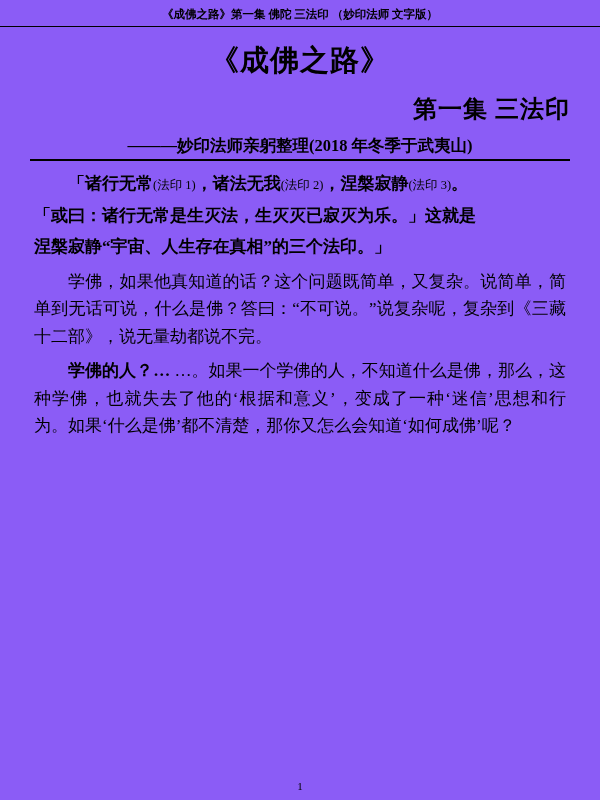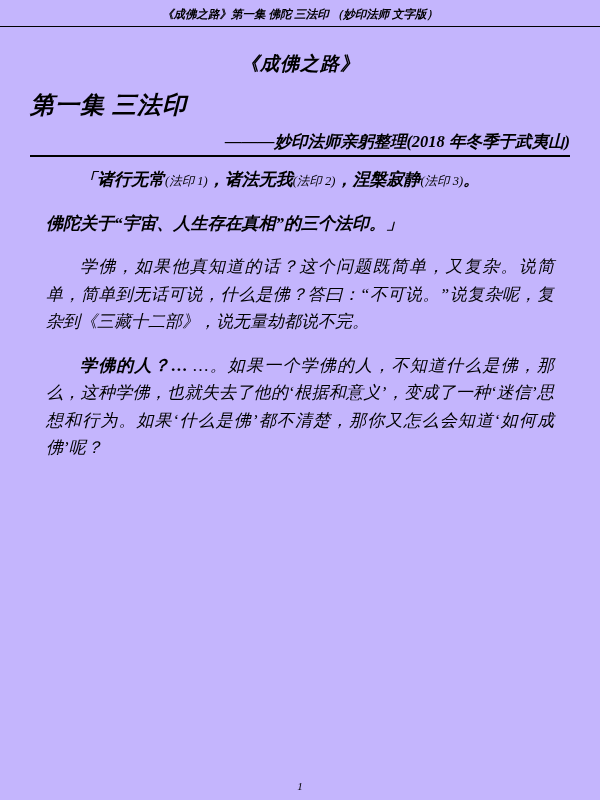--- a/index.html
+++ b/index.html
@@ -12,23 +12,22 @@
     background: #b9e5c0;
     font-family: "Liberation Serif", "DejaVu Serif", serif;
     color: #000;
     overflow: hidden;
   }
   .page {
     position: relative;
     width: 600px;
     height: 800px;
     box-sizing: border-box;
-    background: #c4b5fd;
+    background: #8b5cf6;
     padding: 0;
-    font-style: italic;
   }
   .header-band {
     width: 100%;
     text-align: center;
     font-size: 11.5px;
     font-weight: bold;
     padding-top: 7px;
     padding-bottom: 2px;
     letter-spacing: 0px;
     color: #000;
@@ -39,50 +38,50 @@
     background: #000;
     margin-top: 2px;
     margin-bottom: 0px;
   }
   .content {
     box-sizing: border-box;
     padding: 0 30px;
   }
   .title1 {
     text-align: center;
-    font-size: 19px;
+    font-size: 29px;
     font-weight: bold;
-    margin-top: 24px;
+    margin-top: 14px;
     letter-spacing: 1px;
   }
   .title2 {
-    text-align: left;
+    text-align: right;
     font-size: 24px;
     font-weight: bold;
     margin-top: 12px;
     letter-spacing: 1px;
   }
   .byline {
-    text-align: right;
+    text-align: center;
     font-size: 16.5px;
     font-weight: bold;
     margin-top: 10px;
     padding-bottom: 2px;
     border-bottom: 2px solid #000;
     display: block;
     width: 100%;
     box-sizing: border-box;
   }
   .byline-inner {
     display: inline-block;
   }
   p.para {
     font-size: 17px;
     line-height: 1.62;
-    margin: 16px;
+    margin: 4px;
     text-align: justify;
     text-justify: inter-ideograph;
   }
   p.first {
     margin-top: 9px;
   }
   p.gap {
     margin-top: 7px;
   }
   .b {
@@ -115,22 +114,23 @@
   <div class="content">
 
     <div class="title1">《成佛之路》</div>
     <div class="title2">第一集 三法印</div>
     <div class="byline">
       <span class="byline-inner">———妙印法师亲躬整理(2018 年冬季于武夷山)</span>
     </div>
 
     <p class="para first indent b"><span>「诸行无常</span><span class="small">(法印 1)</span><span>，诸法无我</span><span class="small">(法印 2)</span><span>，涅槃寂静</span><span class="small">(法印 3)</span><span>。</span></p>
 
+    <p class="para"><span class="b">「或曰：</span><span class="b">诸行无常是生灭法，生灭灭已寂灭为乐</span><span class="b">。」这就是</span></p>
 
-    <p class="para b">佛陀关于“宇宙、人生存在真相”的三个法印。」</p>
+    <p class="para b">涅槃寂静“宇宙、人生存在真相”的三个法印。」</p>
 
     <p class="para gap indent">学佛，如果他真知道的话？这个问题既简单，又复杂。说简单，简单到无话可说，什么是佛？答曰：“不可说。”说复杂呢，复杂到《三藏十二部》，说无量劫都说不完。</p>
 
     <p class="para gap indent"><span class="b">学佛的人？…</span><span> …。如果一个学佛的人，不知道什么是佛，那么，这种学佛，也就失去了他的‘根据和意义’，变成了一种‘迷信’思想和行为。如果‘什么是佛’都不清楚，那你又怎么会知道‘如何成佛’呢？</span></p>
 
 
   </div>
 
   <div class="page-number">1</div>
 

